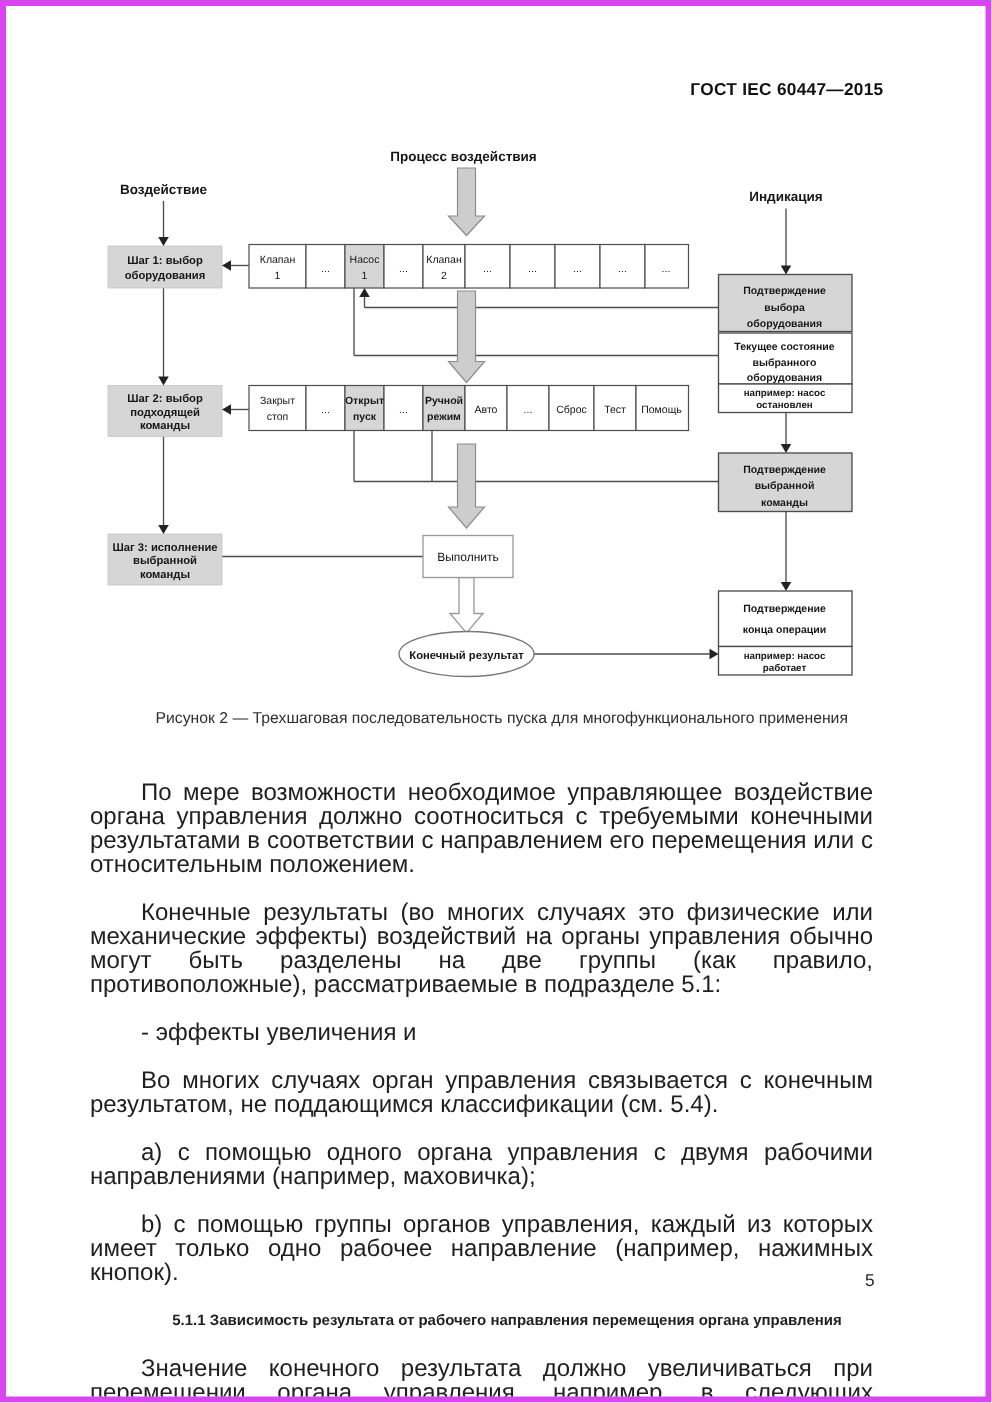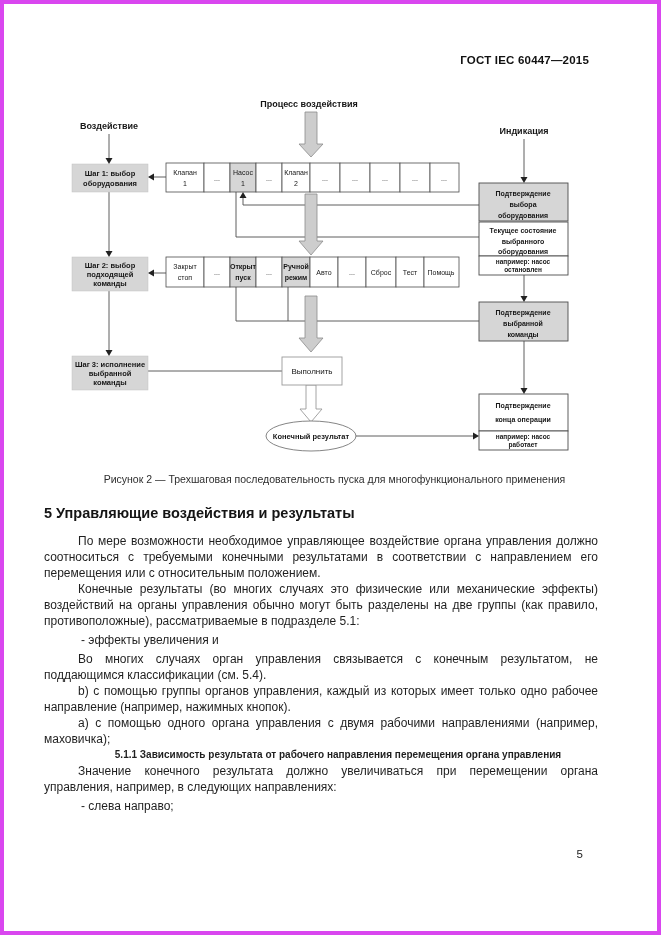--- a/index.html
+++ b/index.html
@@ -29,22 +29,22 @@
   .flow { stroke:#4d4d4d; stroke-width:0.9; fill:none; }
   .bigarrow { fill:#cdcdcd; stroke:#8c8c8c; stroke-width:0.8; }
   .hollowarrow { fill:#ffffff; stroke:#9a9a9a; stroke-width:0.9; }
   .ahead { fill:#222222; stroke:none; }
   .caption {
     position:absolute; top:469px; left:0; width:661px; text-align:center;
     font-size:10.5px; color:#2e2e2e;
   }
   .content { position:absolute; top:501px; left:40px; width:554px; }
   .sec-title { font-size:14.5px; font-weight:bold; margin:0 0 12px 0; color:#141414; }
-  .content p { font-size:12px; line-height:16px; margin:0; text-align:justify; text-indent:34px; }
-  .content .bullet { font-size:12px; line-height:16px; margin:3px; padding-left:34px; text-align:left; text-indent:0; }
+  .content p { font-size:16px; line-height:16px; margin:16px; text-align:justify; text-indent:34px; }
+  .content .bullet { font-size:16px; line-height:16px; margin:16px; padding-left:34px; text-align:left; text-indent:0; }
   .sub-title { font-size:12px; line-height:16px; font-weight:bold; margin:6px 0 5px 0; text-indent:34px; }
   .sub-title2 { font-size:10px; line-height:16px; font-weight:bold; margin:0; text-indent:34px; text-align:center; }
   .page-number { position:absolute; top:844px; right:74px; font-size:11.5px; color:#222; }
 </style>
 </head>
 <body>
 
 <div class="page">
 
   <div class="doc-header">ГОСТ IEC 60447—2015</div>
@@ -209,27 +209,26 @@
       <polygon class="ahead" points="516.5,88 523.5,88 520,94"></polygon>
       <polygon class="ahead" points="516.5,207 523.5,207 520,213"></polygon>
       <polygon class="ahead" points="516.5,299 523.5,299 520,305"></polygon>
       <polygon class="ahead" points="469,343.5 469,350.5 475,347"></polygon>
     </g>
   </svg>
 
   <div class="caption">Рисунок 2 — Трехшаговая последовательность пуска для многофункционального применения</div>
 
   <div class="content">
-    <h2 class="sec-title">5 Управляющие воздействия и результаты</h2>
     <p>По мере возможности необходимое управляющее воздействие органа управления должно соотноситься с требуемыми конечными результатами в соответствии с направлением его перемещения или с относительным положением.</p>
     <p>Конечные результаты (во многих случаях это физические или механические эффекты) воздействий на органы управления обычно могут быть разделены на две группы (как правило, противоположные), рассматриваемые в подразделе 5.1:</p>
     <div class="bullet">- эффекты увеличения и</div>
     <p>Во многих случаях орган управления связывается с конечным результатом, не поддающимся классификации (см. 5.4).</p>
+    <p>a) с помощью одного органа управления с двумя рабочими направлениями (например, маховичка);</p>
     <p>b) с помощью группы органов управления, каждый из которых имеет только одно рабочее направление (например, нажимных кнопок).</p>
-    <p>a) с помощью одного органа управления с двумя рабочими направлениями (например, маховичка);</p>
     <div class="sub-title2">5.1.1 Зависимость результата от рабочего направления перемещения органа управления</div>
     <p>Значение конечного результата должно увеличиваться при перемещении органа управления, например, в следующих направлениях:</p>
     <div class="bullet">- слева направо;</div>
   </div>
 
   <div class="page-number">5</div>
 
 </div>
 
 </body></html>

